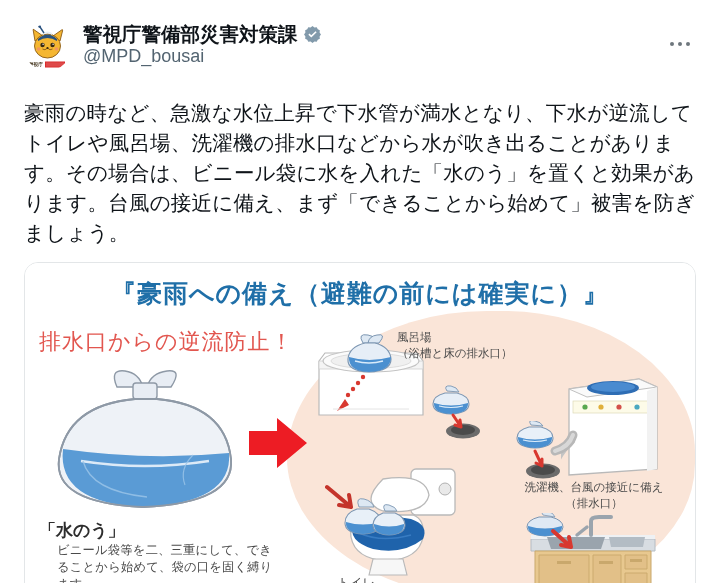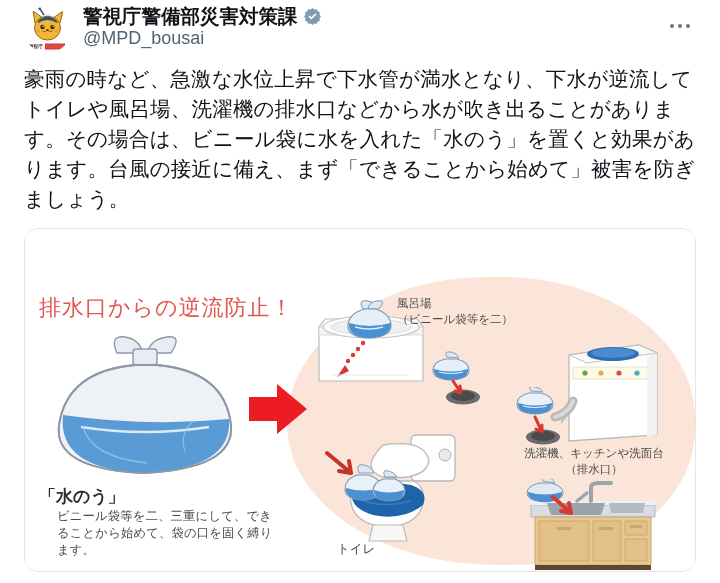--- a/index.html
+++ b/index.html
@@ -15,21 +15,21 @@
     font-family: "Liberation Sans", "DejaVu Sans", sans-serif;
     color: #0f1419;
     -webkit-font-smoothing: antialiased;
   }
 
   .tweet {
     position: relative;
     width: 720px;
     height: 583px;
     box-sizing: border-box;
-    padding: 6px 24px 0 24px;
+    padding: 24px 24px 0 24px;
     background: #ffffff;
   }
 
   
   .tweet-header {
     display: flex;
     align-items: flex-start;
     height: 58px;
     position: relative;
   }
@@ -92,21 +92,21 @@
   .more-button .dot {
     width: 4px;
     height: 4px;
     border-radius: 50%;
     background: #6e767d;
     margin: 0 1.8px;
   }
 
   
   .tweet-text {
-    margin-top: 0;
+    margin-top: 16px;
     font-size: 20.5px;
     line-height: 30px;
     color: #0f1419;
     letter-spacing: 0.2px;
     white-space: pre-wrap;
     font-family: "DejaVu Sans", "Liberation Sans", sans-serif;
   }
 
   
   .media-card {
@@ -360,20 +360,21 @@
     </div>
   </div>
 
   <div class="tweet-text">豪雨の時など、急激な水位上昇で下水管が満水となり、下水が逆流してトイレや風呂場、洗濯機の排水口などから水が吹き出ることがあります。その場合は、ビニール袋に水を入れた「水のう」を置くと効果があります。台風の接近に備え、まず「できることから始めて」被害を防ぎましょう。</div>
 
   <div class="media-card">
     <div class="poster">
 
       <div class="blob"></div>
 
+      <div class="poster-title">『豪雨への備え（避難の前には確実に）』</div>
 
       <div class="headline-red">排水口からの逆流防止！</div>
 
       <div class="bag-big">
         <svg width="205" height="160" viewBox="0 0 205 160">
 
           <path d="M74 30 Q66 12 82 14 Q96 16 100 30 Z" fill="#e8edf4" stroke="#8e99a6" stroke-width="1.4"></path>
           <path d="M128 30 Q140 12 124 14 Q108 16 104 30 Z" fill="#e8edf4" stroke="#8e99a6" stroke-width="1.4"></path>
           <rect x="90" y="26" width="24" height="16" rx="3" fill="#e8edf4" stroke="#8e99a6" stroke-width="1.4"></rect>
 
@@ -419,21 +420,21 @@
             <circle cx="42" cy="64" r="2.2"></circle>
             <circle cx="37" cy="70" r="2.2"></circle>
             <path d="M34 74 L38 80 L26 86 Z"></path>
           </g>
 
           <path d="M22 84 L98 84" stroke="#e4e4e4" stroke-width="1"></path>
         </svg>
       </div>
 
       <div class="label-bath">風呂場
-（ビニール袋等を二）</div>
+（浴槽と床の排水口）</div>
 
       <div class="floor-drain">
         <svg width="72" height="58" viewBox="0 0 72 58">
 
           <path d="M26 6 Q22 0 30 1 Q36 2 38 7 Z" fill="#dde8f3" stroke="#7c96b2" stroke-width="0.9"></path>
           <path d="M24 8 Q12 11 12 19 Q12 28 30 29 Q48 28 48 19 Q48 11 36 8 Z" fill="#e6eef7" stroke="#7c96b2" stroke-width="1.1"></path>
           <path d="M13 18 Q12 28 30 29 Q48 28 47 18 Q30 23 13 18 Z" fill="#4b90d0"></path>
           <path d="M18 21 Q30 24 42 21" stroke="#d9ebfa" stroke-width="1.2" fill="none"></path>
 
           <ellipse cx="42" cy="46" rx="17" ry="7.5" fill="#6b6b6b"></ellipse>
@@ -503,21 +504,21 @@
           <path d="M9 16 Q8 26 26 27 Q44 26 43 16 Q26 21 9 16 Z" fill="#4b90d0"></path>
           <path d="M14 19 Q26 22 38 19" stroke="#d9ebfa" stroke-width="1.2" fill="none"></path>
 
           <ellipse cx="34" cy="50" rx="17" ry="7.5" fill="#6b6b6b"></ellipse>
           <ellipse cx="34" cy="49" rx="12" ry="5" fill="#4a4a4a"></ellipse>
 
           <path d="M26 30 L33 45 M33 45 L27 42 M33 45 L33 38" stroke="#d8382f" stroke-width="3" fill="none" stroke-linecap="round"></path>
         </svg>
       </div>
 
-      <div class="label-washer">洗濯機、キッチンや洗面台
+      <div class="label-washer">洗濯機、台風の接近に備え
 （排水口）</div>
 
       <div class="sink">
         <svg width="150" height="94" viewBox="0 0 150 94">
 
           <path d="M14 26 L138 26 L138 38 L14 38 Z" fill="#d8dde2" stroke="#b4bcc4" stroke-width="1"></path>
           <path d="M14 22 L138 22 L138 26 L14 26 Z" fill="#eef1f4"></path>
 
           <path d="M30 24 L88 24 L84 36 L34 36 Z" fill="#9aa4ad"></path>
           <path d="M92 24 L128 24 L126 34 L94 34 Z" fill="#b3bcc4"></path>

